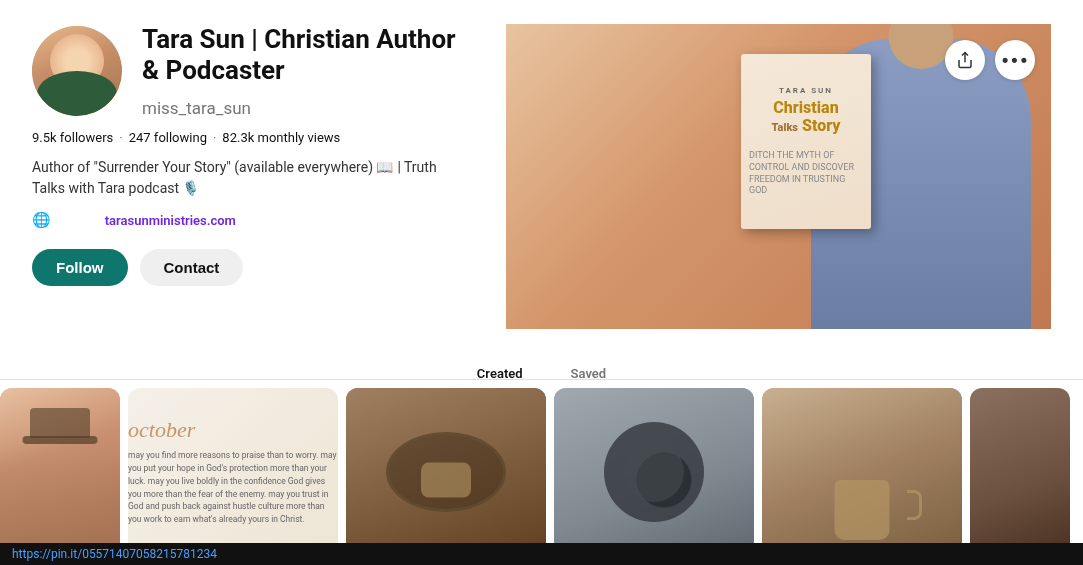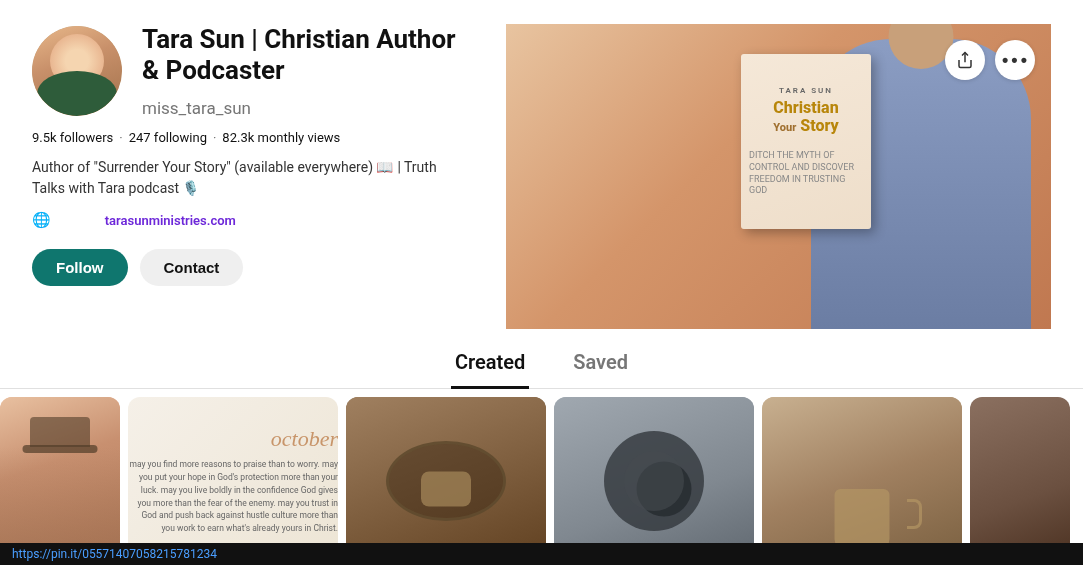--- a/index.html
+++ b/index.html
@@ -258,27 +258,27 @@
       display: flex;
       justify-content: center;
       gap: 40px;
       border-bottom: 1px solid #e0e0e0;
       padding: 0;
       margin-top: 8px;
     }
 
     .tab-item {
       padding: 12px 4px;
-      font-size: 20px;
+      font-size: 13px;
       font-weight: 600;
       color: #767676;
       cursor: pointer;
       border-bottom: 3px solid transparent;
       position: relative;
-      top: 1px;
+      top: 17px;
     }
 
     .tab-item.active {
       color: #111;
       border-bottom: 3px solid #111;
     }
 
     
     .pins-grid {
       display: flex;
@@ -313,21 +313,21 @@
 
     .pin-card-2 {
       width: 210px;
       background: linear-gradient(135deg, #f5f0e8 0%, #ede5d5 100%);
       display: flex;
       align-items: center;
       justify-content: center;
       position: relative;
     }
     .pin-card-2-text {
-      text-align: right;
+      text-align: left;
     }
     .pin-card-2-text .month {
       font-family: Georgia, serif;
       font-style: italic;
       font-size: 22px;
       color: #c8956a;
       margin-bottom: 6px;
     }
     .pin-card-2-text .verse {
       font-size: 8.5px;
@@ -440,21 +440,21 @@
 
   <div class="hero-image">
     <div class="hero-bg">
 
       <div class="person-silhouette"></div>
 
       <div class="book-cover">
         <div class="book-author">TARA SUN</div>
         <div class="book-title-main">
           <span>Christian</span><br>
-          <span style="font-size:11px; color:#a07030;">Your</span>
+          <span style="font-size:11px; color:#a07030;">Talks</span>
           <span>Story</span>
         </div>
         <div class="book-title-sub">DITCH THE MYTH OF CONTROL AND DISCOVER FREEDOM IN TRUSTING GOD</div>
       </div>
     </div>
 
     <div class="top-icons">
       <button class="icon-btn">
         <svg width="18" height="18" viewBox="0 0 24 24" fill="none" stroke="#333" stroke-width="2">
           <path d="M4 12v8a2 2 0 002 2h12a2 2 0 002-2v-8"></path>

